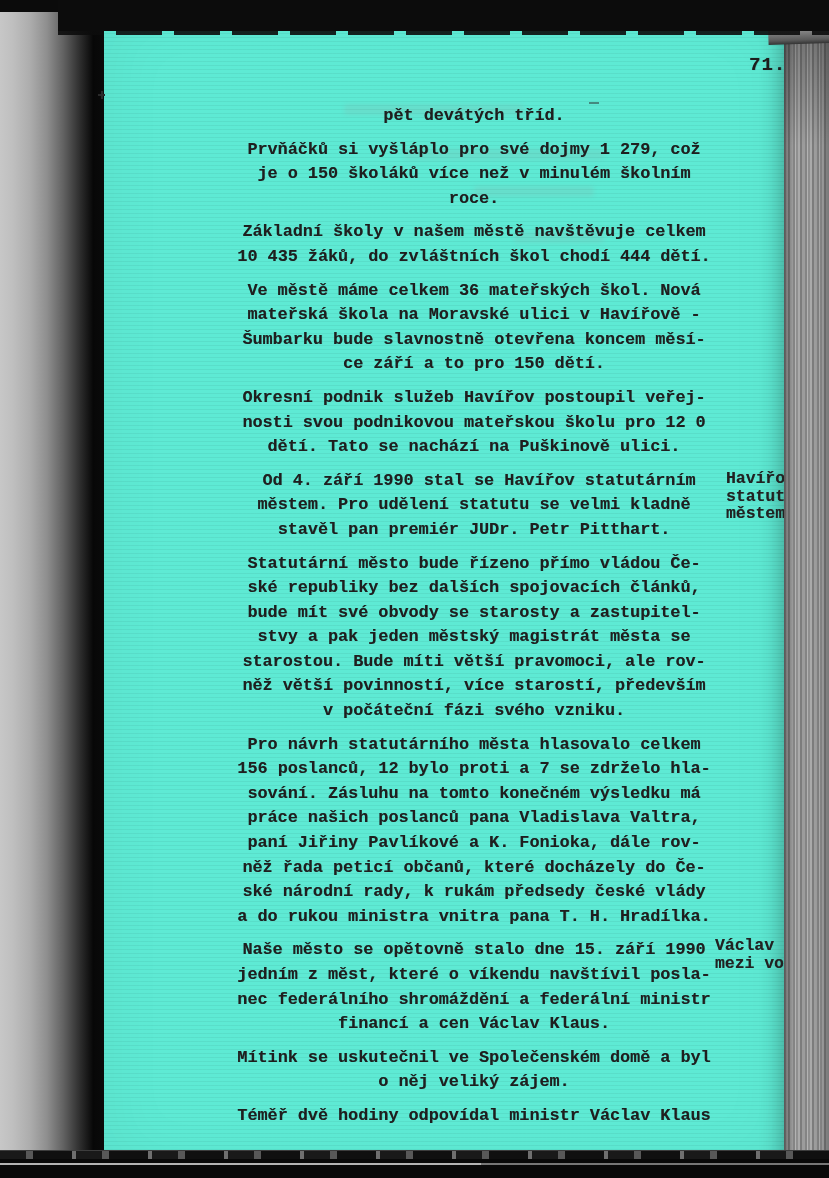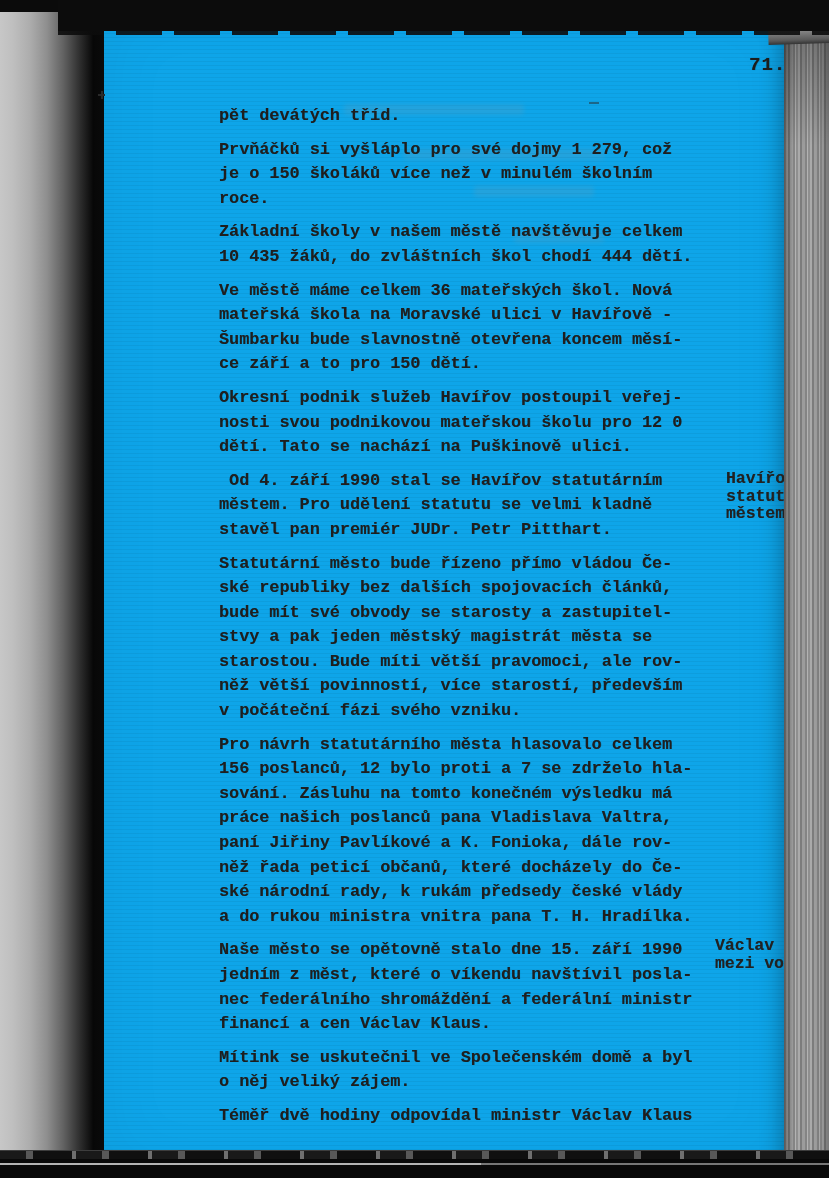--- a/index.html
+++ b/index.html
@@ -3,21 +3,21 @@
 <meta charset="utf-8">
 <style>
   html,body{margin:0;padding:0;background:#111;}
   .scan{position:relative;width:829px;height:1178px;overflow:hidden;background:#0b0b0b;
         font-family:"Liberation Mono","DejaVu Sans Mono",monospace;}
   
   .gutter{position:absolute;left:0;top:0;width:106px;height:1178px;
     background:linear-gradient(90deg,#c7c7c7 0,#bfbfbf 12%,#adadad 28%,#8f8f8f 44%,
                #616161 60%,#2c2c2c 76%,#070707 88%,#0b0b0b 100%);}
   
-  .page{position:absolute;left:104px;top:4px;width:684px;height:1170px;background:#0ea5e9;
+  .page{position:absolute;left:104px;top:4px;width:684px;height:1170px;background:#5eead4;
     box-shadow:inset -16px 0 22px -10px rgba(0,0,0,.30), inset 0 0 70px rgba(0,0,0,.05);}
   .page::after{content:"";position:absolute;inset:0;pointer-events:none;opacity:.05;
     background:repeating-linear-gradient(0deg,#000 0 1px,transparent 1px 4px);}
   
   .edge-right{position:absolute;left:784px;top:6px;width:45px;height:1172px;
     background:repeating-linear-gradient(90deg,#8f8f8f 0 2px,#aaa 2px 4px,#7c7c7c 4px 6px,
                #9c9c9c 6px 9px,#848484 9px 11px,#b3b3b3 11px 12px);}
   .edge-right::before{content:"";position:absolute;inset:0;
     background:linear-gradient(90deg,rgba(0,0,0,.38),rgba(0,0,0,0) 9px,rgba(0,0,0,0) 70%,rgba(0,0,0,.22)),
                linear-gradient(180deg,rgba(0,0,0,.35),rgba(0,0,0,0) 140px);}
@@ -33,21 +33,21 @@
     background:repeating-linear-gradient(90deg,#191919 0 26px,#585858 26px 33px,#101010 33px 72px,#6f6f6f 72px 76px);}
   .band-bottom .solid{position:absolute;left:0;top:13px;width:100%;height:19px;background:#090909;}
   .band-bottom .hairline{position:absolute;left:0;top:17px;width:100%;height:2px;opacity:.85;
     background:linear-gradient(90deg,#d2d2d2 0 58%,#8a8a8a 58% 100%);}
   
   .page-number{position:absolute;left:645px;top:50px;font-weight:bold;font-size:19px;color:#1d1d1d;
     letter-spacing:1px;text-shadow:.4px .4px .7px rgba(20,20,20,.5);}
   .text-column{position:absolute;left:115px;top:100px;width:510px;white-space:pre;
     font-weight:bold;font-size:16.8px;line-height:24.6px;color:#1f1f1f;
     text-shadow:.3px .3px .6px rgba(25,25,25,.45);}
-  .para{margin:0 0 9px 0;}
+  .para{margin:0 0 9px 0;text-align:center;}
   .uline{text-underline-offset:3px;}
   .margin-note{position:absolute;white-space:pre;font-weight:bold;font-size:16.4px;line-height:17.5px;
     color:#222;text-shadow:.3px .3px .6px rgba(25,25,25,.45);}
   .note-1{left:622px;top:466px;}
   .note-2{left:611px;top:933px;}
   
   .smudge{position:absolute;background:#9a9a9a;opacity:.14;filter:blur(2px);border-radius:3px;}
   .speck{position:absolute;background:#2a2a2a;}
 </style>
 </head>

